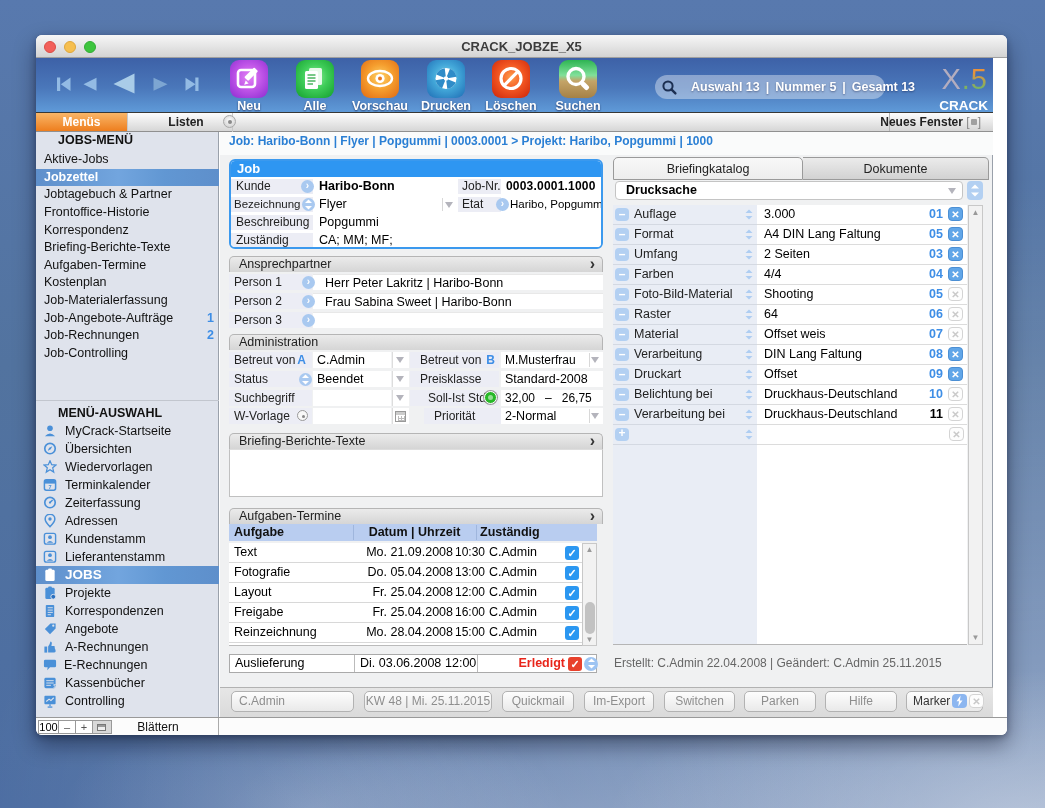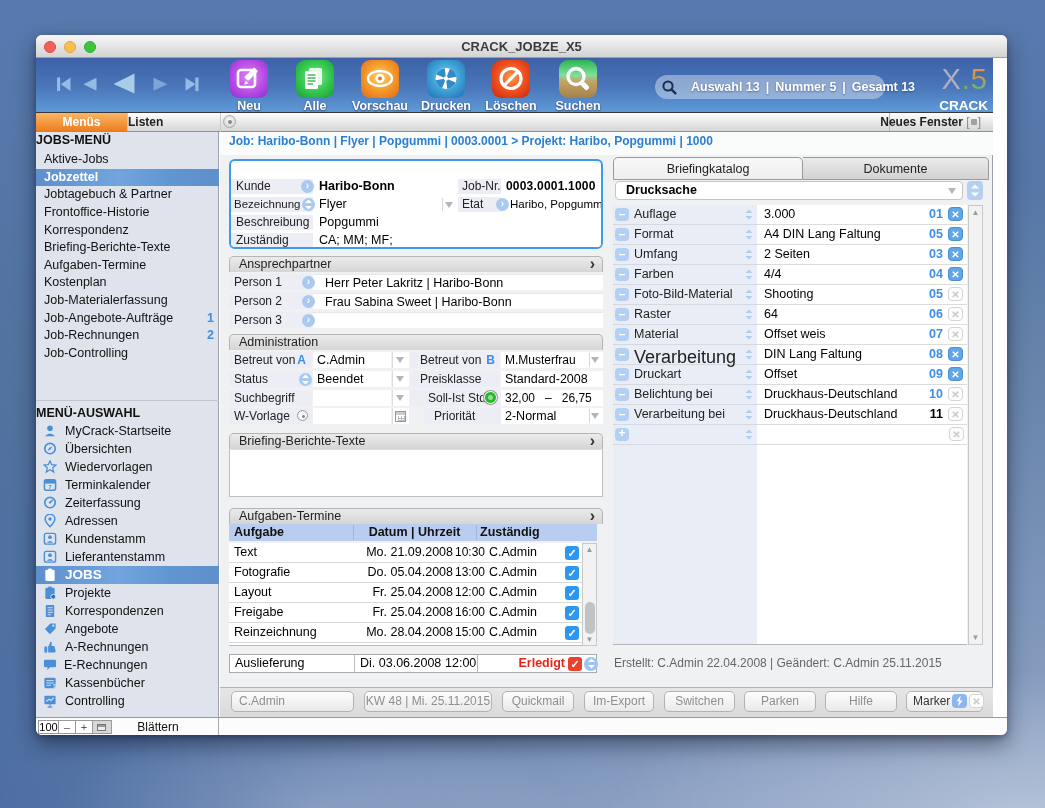--- a/index.html
+++ b/index.html
@@ -17,33 +17,33 @@
  background:linear-gradient(#f7f7f7,#d3d3d3);border-bottom:1px solid #9f9f9f}
 #title{width:100%;text-align:center;top:4px;font-size:13px;font-weight:700;color:#3c3c3c}
 .tl{top:5.5px;width:12px;height:12px;border-radius:50%}
 #toolbar{left:0;top:23px;width:957px;height:55px;
  background:linear-gradient(#3d61a7,#4a77ba 55%,#5f9ad8);border-bottom:1px solid #383836}
 .nav{fill:#93bbe4}
 #tabbar{left:0;top:78px;width:957px;height:19px;border-bottom:1px solid #909090;background:linear-gradient(#fdfdfd,#d6d6d6);
  font-size:12px;font-weight:700;color:#222}
 #mtab{left:0;top:0;width:92px;height:18px;background:linear-gradient(#f9b668,#ee7e1e);
  color:#fff;text-align:center;line-height:18px;border-right:1px solid #c8c8c8}
-#ltab{left:92px;top:0;width:93px;height:27px;text-align:left;line-height:18px;border-right:1px solid #c8c8c8}
+#ltab{left:104px;top:0;width:93px;height:27px;text-align:center;line-height:18px;border-right:1px solid #c8c8c8}
 #nf{right:12px;top:0;line-height:18px}
 #side{left:0;top:97px;width:183px;height:585px;background:#dfe3ec;border-right:1px solid #9aa1ab;
  font-size:12.5px;color:#111}
 #content{left:184px;top:97px;width:773px;height:585px;background:#f0f1f2;border-right:1px solid #9aa1ab}
 #cwhite{left:0;top:0;width:773px;height:23px;background:#fafbfb}
 #bstrip{left:0;top:682px;width:971px;height:18px;background:#fcfcfc;border-radius:0 0 6px 6px;border-top:1px solid #999}
 .mitem{left:0;width:183px;height:17.6px;line-height:17.6px;padding-left:8px}
 .m2item{left:0;width:183px;height:18px;line-height:18px;padding-left:29px}
 .hl{background:linear-gradient(90deg,#5e8fcb,#72a5de 45%,#6197d3 70%,#5e8fcb);color:#fff;font-weight:700}
 .num{position:absolute;right:5px;top:0;color:#3e8ee6;font-weight:700}
 .sicon{position:absolute;left:7px;top:2px;width:14px;height:14px}
-.shead{font-weight:700;font-size:12.5px;padding-left:0}
+.shead{font-weight:700;font-size:12.5px;padding-left:22px}
 .sechead{height:16px;background:linear-gradient(#ebebeb,#d5d5d5);border:1px solid #b5b5b5;border-bottom:0;
  border-radius:5px 5px 0 0;font-size:12.5px;color:#222;line-height:15px;padding-left:9px}
 .chev{position:absolute;right:7px;top:0;font-size:16px;font-weight:700;color:#333;line-height:14px}
 .lbl{background:#ecedf5;font-size:12px;color:#222;line-height:16px;padding-left:5px;white-space:nowrap}
 .val{background:#fff;font-size:12.5px;color:#000;line-height:16px;padding-left:4px;white-space:nowrap}
 .circ{position:absolute;width:13px;height:13px;border-radius:50%;background:#a9c9f0;color:#fff;
  text-align:center;line-height:12px;font-size:10px;font-weight:700}
 .tri{position:absolute;width:0;height:0;border-left:4.5px solid transparent;border-right:4.5px solid transparent;
  border-top:6px solid #b4b4bc}
 .vsep{position:absolute;width:1px;background:#d8d8d8}
@@ -236,20 +236,21 @@
           <rect x="1" y="2" width="12" height="9" rx="1" fill="#4a90d8"></rect>
           <polyline points="3,8 6,5.5 8,7 11,4" fill="none" stroke="#dfe3ec" stroke-width="1.2"></polyline>
           <line x1="7" y1="11" x2="7" y2="13" stroke="#4a90d8" stroke-width="1.4"></line>
           <line x1="4.5" y1="14" x2="9.5" y2="14" stroke="#4a90d8" stroke-width="1.4"></line>
         </svg>Controlling</div>
 </div>
     <div id="content" class="a">
 <div id="cwhite" class="a"></div>
 <div class="a" style="left:9px;top:2px;font-size:12px;font-weight:700;color:#2a7fd4">Job: Haribo-Bonn | Flyer | Popgummi | 0003.0001 &gt; Projekt: Haribo, Popgummi | 1000</div>
 <div class="a" style="left:9px;top:27px;width:374px;height:90px;border:2px solid #3b99ee;border-radius:6px;background:#fff;overflow:hidden">
+<div class="a" style="left:0;top:0;width:370px;height:16px;background:#2e96f2;border-radius:3px 3px 0 0;color:#fff;font-weight:700;font-size:13px;line-height:16px;padding-left:6px">Job</div>
 <div class="a lbl" style="left:0;top:17.5px;width:82px;height:15.5px;line-height:15.5px">Kunde<span class="circ" style="right:-1px;top:1px">›</span></div>
 <div class="a val" style="left:84px;top:17.5px;width:142px;height:15.5px;line-height:15.5px;font-weight:700">Haribo-Bonn</div>
 <div class="a lbl" style="left:227px;top:17.5px;width:43px;height:15.5px;line-height:15.5px;padding-left:4px">Job-Nr.</div>
 <div class="a val" style="left:271px;top:17.5px;width:99px;height:15.5px;line-height:15.5px;font-weight:700;font-size:12px;letter-spacing:.2px">0003.0001.1000</div>
 <div class="a lbl" style="left:0;top:35.5px;width:82px;height:15.5px;line-height:15.5px;font-size:11.5px;padding-left:3px">Bezeichnung<span class="circ" style="right:-2px;top:1px">
             <svg width="9" height="11" viewBox="0 0 9 11" style="position:absolute;left:2px;top:1px">
               <path d="M4.5 0.5 L8 4 L1 4 Z" fill="#fff"></path>
               <path d="M4.5 10.5 L8 7 L1 7 Z" fill="#fff"></path>
             </svg>
           </span></div>
@@ -471,21 +472,21 @@
           <path d="M4 10.5 L7.5 7 L0.5 7 Z" fill="#aecdf2"></path>
         </svg>
       </div>
 <div class="a" style="left:537px;top:193px;width:210px;height:20px;border-bottom:1px solid #dcdcdc">
 <span class="a" style="left:7px;top:2px;font-size:12.5px;color:#000;white-space:nowrap">Offset weis</span>
 <span class="a" style="right:24px;top:2px;font-size:12.5px;font-weight:700;color:#3e8ee6">07</span>
 <span class="xbd" style="right:4px;top:2px">✕</span>
       </div>
 <div class="a" style="left:393px;top:213px;width:144px;height:20px;border-bottom:1px solid #d4d9e2">
 <span class="minus">–</span>
-        <span class="a" style="left:21px;top:2px;font-size:18px;color:#222;white-space:nowrap">Verarbeitung</span>
+        <span class="a" style="left:21px;top:2px;font-size:12px;color:#222;white-space:nowrap">Verarbeitung</span>
 <svg width="8" height="11" viewBox="0 0 8 11" style="position:absolute;right:4px;top:4px">
           <path d="M4 0.5 L7.5 4 L0.5 4 Z" fill="#aecdf2"></path>
           <path d="M4 10.5 L7.5 7 L0.5 7 Z" fill="#aecdf2"></path>
         </svg>
       </div>
 <div class="a" style="left:537px;top:213px;width:210px;height:20px;border-bottom:1px solid #dcdcdc">
 <span class="a" style="left:7px;top:2px;font-size:12.5px;color:#000;white-space:nowrap">DIN Lang Faltung</span>
 <span class="a" style="right:24px;top:2px;font-size:12.5px;font-weight:700;color:#3e8ee6">08</span>
 <span class="xbe" style="right:4px;top:2px">✕</span>
       </div>

